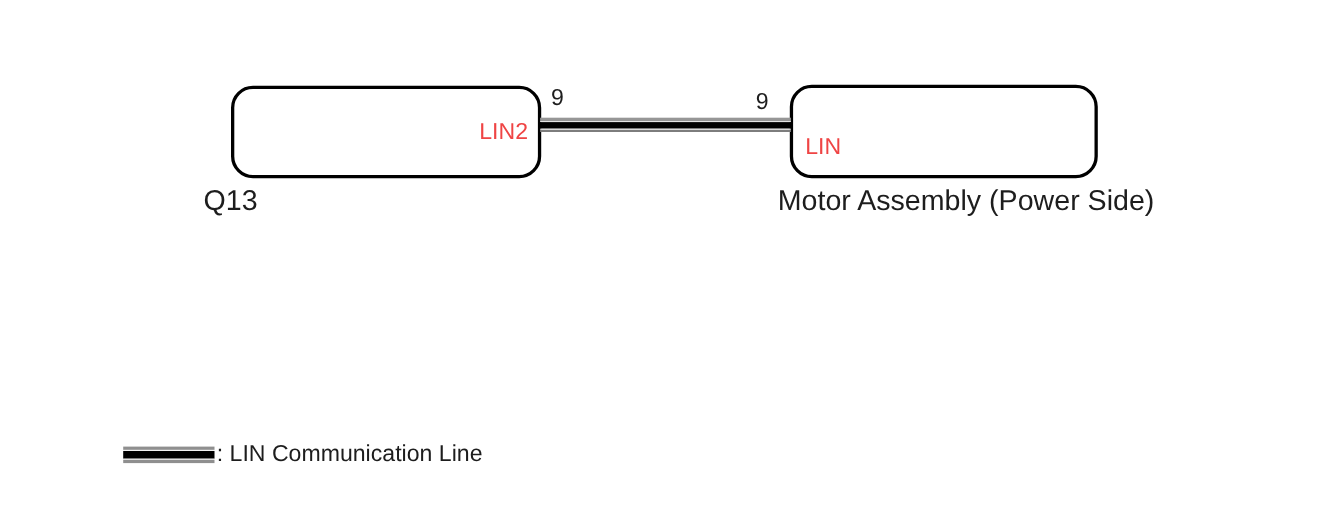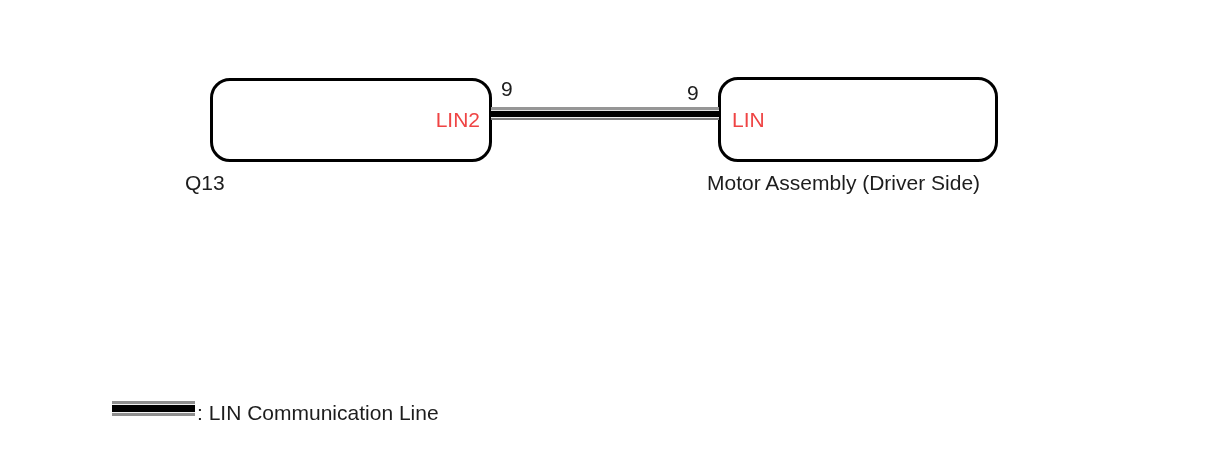--- a/index.html
+++ b/index.html
@@ -28,21 +28,21 @@
 
   .port-label {
     position: absolute;
     font-size: 21px;
     color: #ef4444;
     top: 50%;
     transform: translateY(-50%);
     white-space: nowrap;
   }
   .port-right-aligned { right: 9px; }
-  .port-left-aligned  { left: 11px; margin-top: 0; }
+  .port-left-aligned  { left: 11px; margin-top: 14px; }
 
   
   .pin-number {
     position: absolute;
     font-size: 21px;
     color: #1d1d1d;
   }
   .pin-left  { left: 501px; top: 77px; }
   .pin-right { left: 687px; top: 81px; }
 
@@ -53,34 +53,34 @@
   }
   .lin-wire .s1 { height: 3px; background: #969696; }
   .lin-wire .s2 { height: 1px; background: #e4e4e4; }
   .lin-wire .s3 { height: 6px; background: #000000; }
   .lin-wire .s4 { height: 1px; background: #efefef; }
   .lin-wire .s5 { height: 2px; background: #7d7d7d; }
 
   
   .comp-label {
     position: absolute;
-    font-size: 21px;
+    font-size: 26px;
     line-height: 29px;
     color: #1d1d1d;
     white-space: nowrap;
   }
   .label-left  { left: 185px; top: 168px; }
   .label-right { left: 707px; top: 168px; }
 
   
   .legend {
     position: absolute;
     left: 112px; top: 401px;
     display: flex;
-    align-items: flex-start;
+    align-items: center;
   }
   .legend-swatch { width: 83px; }
   .legend-swatch .s1 { height: 3px; background: #8f8f8f; }
   .legend-swatch .s2 { height: 1px; background: #f2f2f2; }
   .legend-swatch .s3 { height: 7px; background: #000000; }
   .legend-swatch .s4 { height: 1px; background: #f2f2f2; }
   .legend-swatch .s5 { height: 3px; background: #8f8f8f; }
   .legend-text {
     font-size: 21px;
     color: #1d1d1d;
@@ -110,21 +110,21 @@
     <div class="s3"></div>
     <div class="s4"></div>
     <div class="s5"></div>
   </div>
 
   <div class="comp-label label-left">
     <div>Q13</div>
   </div>
 
   <div class="comp-label label-right">
-    <div>Motor Assembly (Driver Side)</div>
+    <div>Motor Assembly (Power Side)</div>
   </div>
 
   <div class="legend">
     <div class="legend-swatch">
       <div class="s1"></div>
       <div class="s2"></div>
       <div class="s3"></div>
       <div class="s4"></div>
       <div class="s5"></div>
     </div>

